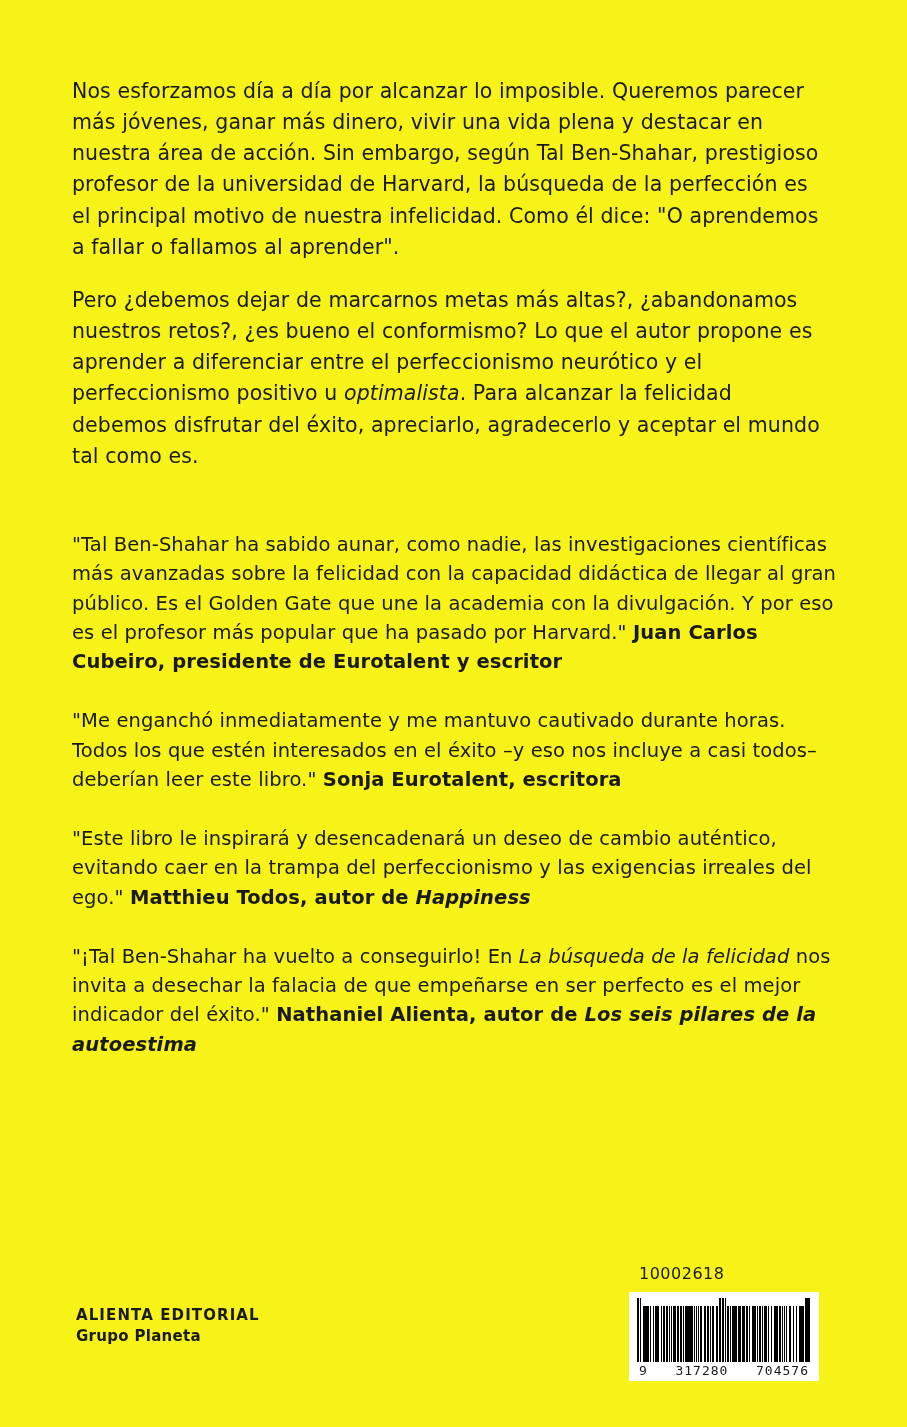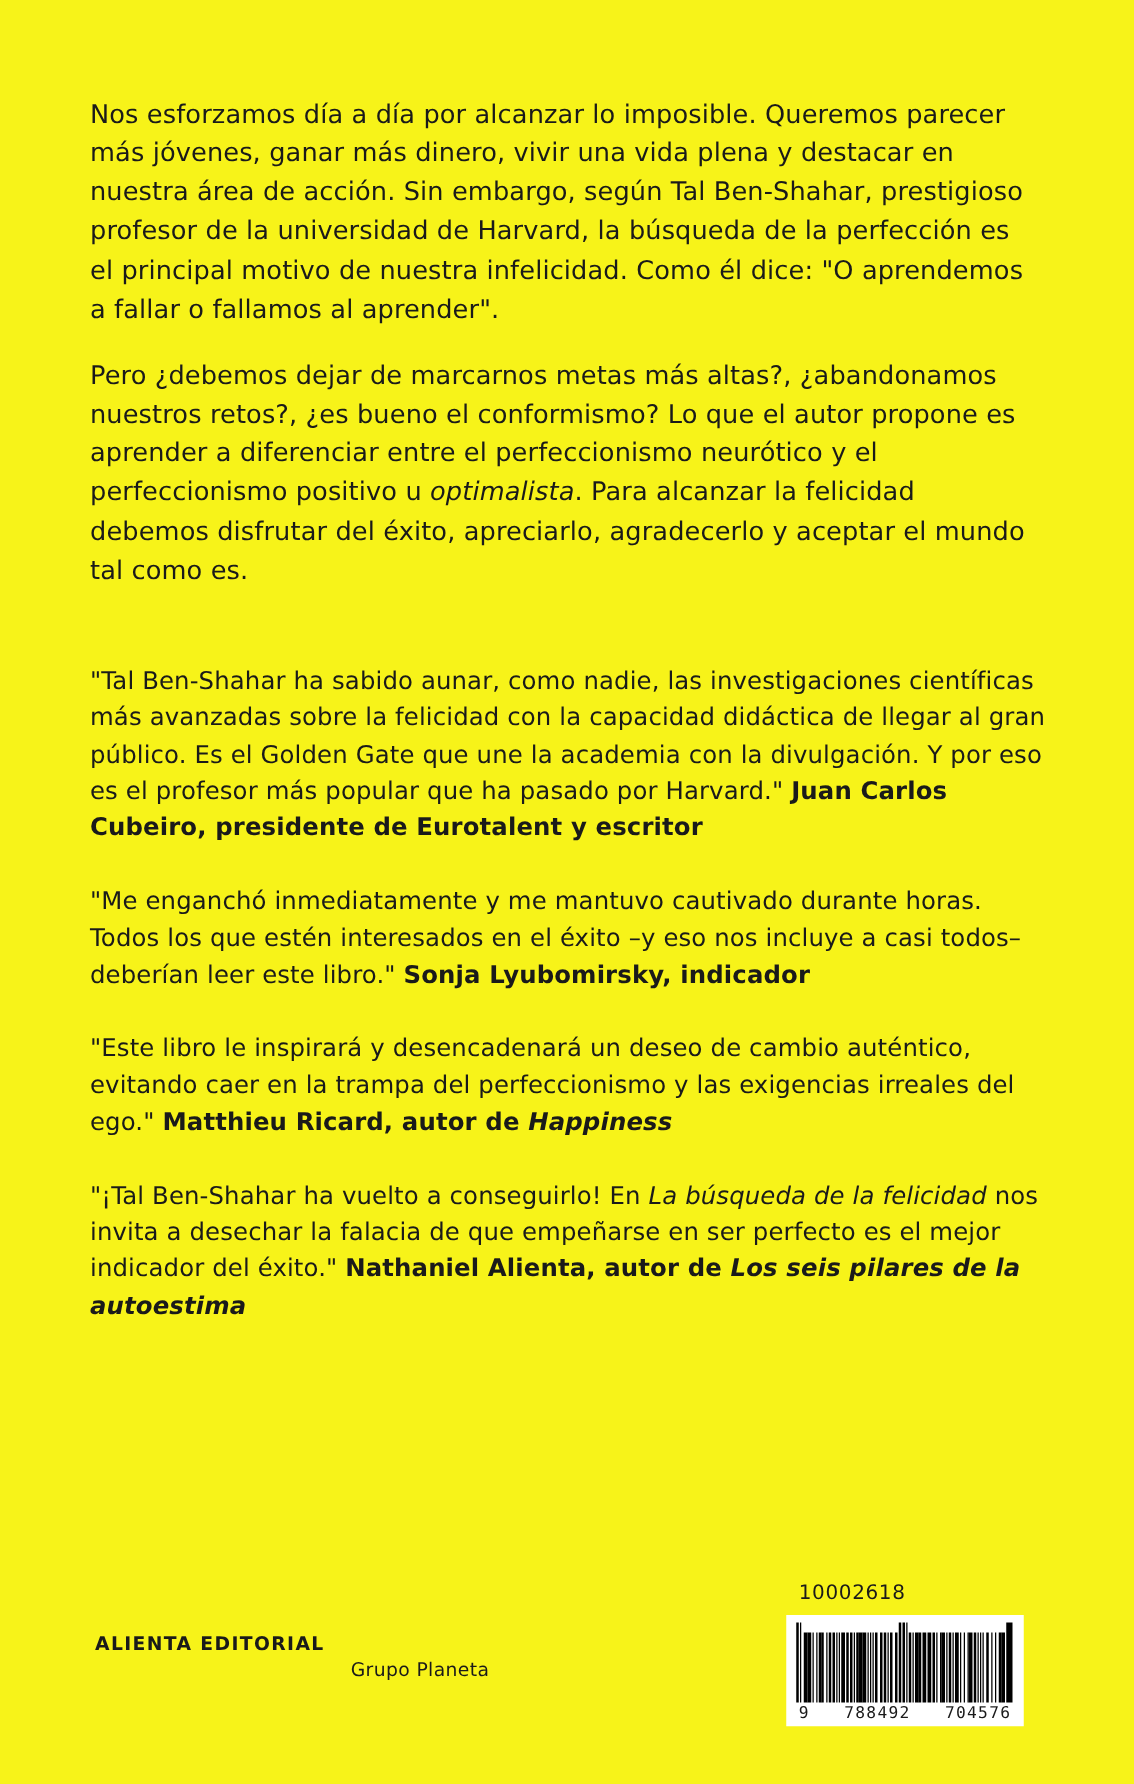--- a/index.html
+++ b/index.html
@@ -67,24 +67,23 @@
     width: 520px;
   }
   .pub-name {
     font-size: 15px;
     font-weight: bold;
     letter-spacing: 1.1px;
     margin: 0 0 3px 0;
   }
   .pub-group {
     font-size: 15px;
-    font-weight: normal;
+    font-weight: bold;
     letter-spacing: 0.3px;
     margin: 0 0 22px 0;
-    text-align: center;
   }
   .pub-links div {
     font-size: 13.5px;
     line-height: 1.52;
     letter-spacing: 0.1px;
   }
   .barcode-area {
     position: absolute;
     right: 72px;
     bottom: 46px;
@@ -133,23 +132,23 @@
 
   <section class="blurb">
     <p>Nos esforzamos día a día por alcanzar lo imposible. Queremos parecer más jóvenes, ganar más dinero, vivir una vida plena y destacar en nuestra área de acción. Sin embargo, según Tal Ben-Shahar, prestigioso profesor de la universidad de Harvard, la búsqueda de la perfección es el principal motivo de nuestra infelicidad. Como él dice: "O aprendemos a fallar o fallamos al aprender".</p>
     <p>Pero ¿debemos dejar de marcarnos metas más altas?, ¿abandonamos nuestros retos?, ¿es bueno el conformismo? Lo que el autor propone es aprender a diferenciar entre el perfeccionismo neurótico y el perfeccionismo positivo u <i>optimalista</i>. Para alcanzar la felicidad debemos disfrutar del éxito, apreciarlo, agradecerlo y aceptar el mundo tal como es.</p>
   </section>
 
   <section class="quotes">
 
     <p class="quote"><span>"Tal Ben-Shahar ha sabido aunar, como nadie, las investigaciones científicas más avanzadas sobre la felicidad con la capacidad didáctica de llegar al gran público. Es el Golden Gate que une la academia con la divulgación. Y por eso es el profesor más popular que ha pasado por Harvard." </span><b>Juan Carlos Cubeiro, presidente de Eurotalent y escritor</b></p>
 
-    <p class="quote"><span>"Me enganchó inmediatamente y me mantuvo cautivado durante horas. Todos los que estén interesados en el éxito –y eso nos incluye a casi todos– deberían leer este libro." </span><b>Sonja Lyubomirsky, indicador</b></p>
-
-    <p class="quote"><span>"Este libro le inspirará y desencadenará un deseo de cambio auténtico, evitando caer en la trampa del perfeccionismo y las exigencias irreales del ego." </span><b>Matthieu Ricard, autor de </b><b><i>Happiness</i></b></p>
+    <p class="quote"><span>"Me enganchó inmediatamente y me mantuvo cautivado durante horas. Todos los que estén interesados en el éxito –y eso nos incluye a casi todos– deberían leer este libro." </span><b>Sonja Eurotalent, escritora</b></p>
+
+    <p class="quote"><span>"Este libro le inspirará y desencadenará un deseo de cambio auténtico, evitando caer en la trampa del perfeccionismo y las exigencias irreales del ego." </span><b>Matthieu Todos, autor de </b><b><i>Happiness</i></b></p>
 
     <p class="quote"><span>"¡Tal Ben-Shahar ha vuelto a conseguirlo! En </span><i>La búsqueda de la felicidad</i><span> nos invita a desechar la falacia de que empeñarse en ser perfecto es el mejor indicador del éxito." </span><b>Nathaniel Alienta, autor de </b><b><i>Los seis pilares de la autoestima</i></b></p>
 
   </section>
 
   <footer class="footer">
     <div class="pub-name">ALIENTA EDITORIAL</div>
     <div class="pub-group">Grupo Planeta</div>
   </footer>
 
@@ -277,19 +276,19 @@
           <span style="width:1px;background:transparent"></span>
           <span class="short" style="width:3px"></span>
           <span style="width:2px;background:transparent"></span>
           <span class="" style="width:3px"></span>
           <span style="width:1px;background:transparent"></span>
           <span class="" style="width:2px"></span>
           <span style="width:1px;background:transparent"></span>
         </div>
       <div class="barcode-digits">
         <span>9</span>
-        <span>788492</span>
+        <span>317280</span>
         <span>704576</span>
       </div>
     </div>
   </div>
 
 </div>
 
 </body></html>

